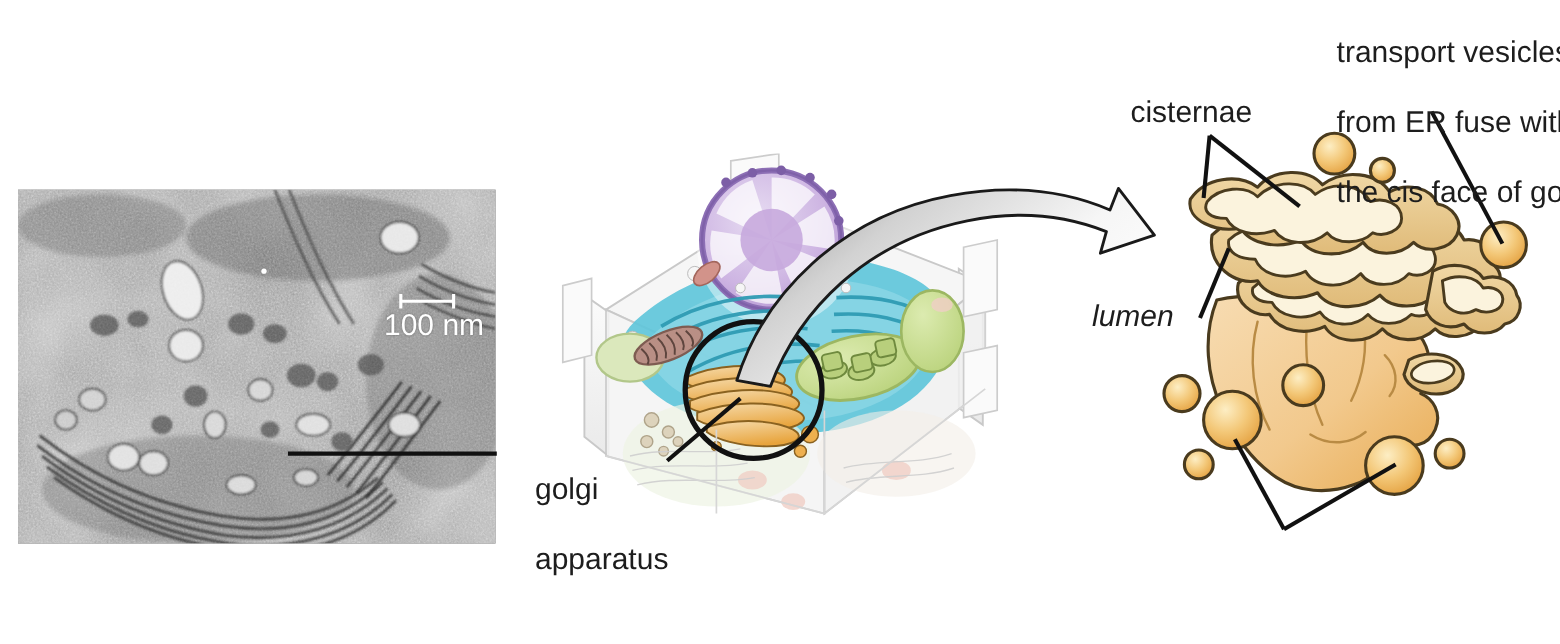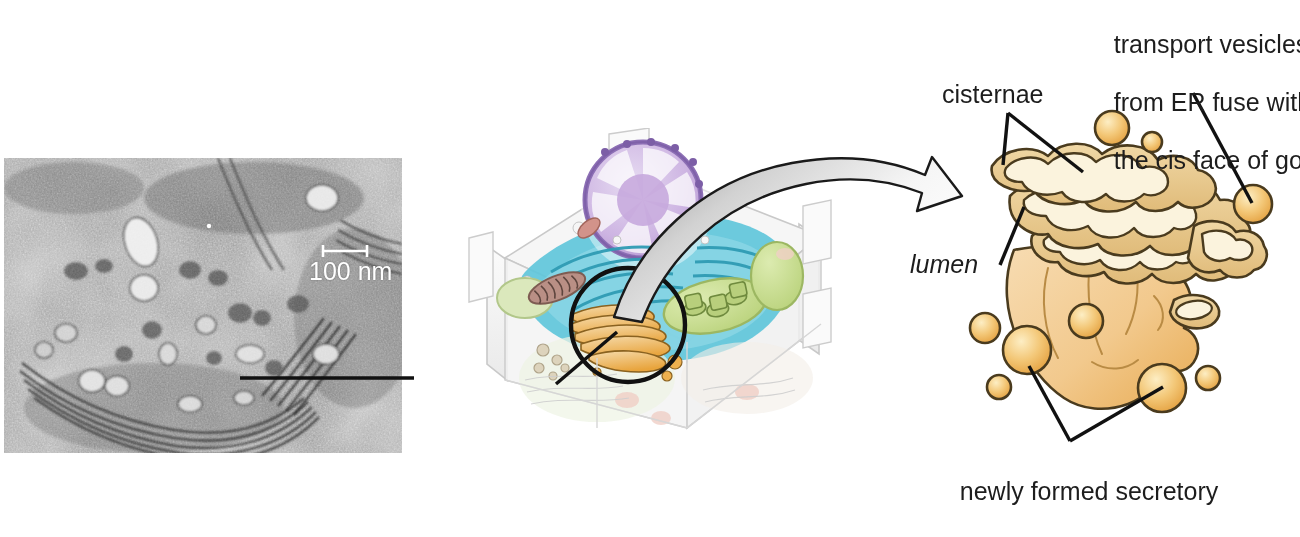--- a/index.html
+++ b/index.html
@@ -27,21 +27,21 @@
     font-family: "Liberation Sans", sans-serif;
     font-size: 25px;
     line-height: 29px;
     color: #1d1d1d;
     white-space: pre;
     letter-spacing: 0px;
   }
 
   
   #micrograph {
-    left: 4px;
+    left: 15px;
     top: 158px;
     width: 398px;
     height: 295px;
     overflow: hidden;
     background: #8a8a8a;
   }
   #micrograph svg { display: block; }
 
   .scalebar-text {
     position: absolute;
@@ -486,30 +486,34 @@
       </linearGradient>
     </defs>
     <path d="M614,317
              C636,246 700,180 792,163
              C845,153 890,160 925,175
              L932,157 L962,196 L917,211 L922,193
              C889,180 850,175 806,184
              C722,201 666,258 642,322 Z" fill="url(#arrowg)" stroke="#1a1a1a" stroke-width="2.4" stroke-linejoin="round"></path>
   </svg>
 
+  <div class="label" style="left:418px; top:365px;">
+    <span>golgi</span><br>
+    <span>apparatus</span>
+  </div>
 
   <div class="label" style="left:942px; top:80px;">cisternae</div>
 
   <div class="label" style="left:910px; top:250px;font-style:italic;">lumen</div>
 
   <div class="label" style="left:1086px; top:1px;">
     <span>transport vesicles</span><br>
     <span>from ER fuse with</span><br>
     <span>the cis face of golgi</span>
   </div>
 
   <div class="label" style="left:932px; top:448px;">
-    <span>newly formed secretory</span><br>
+    <br>
     <span>vesicles emerging from</span><br>
     
   </div>
 
 </div>
 
 </body></html>

